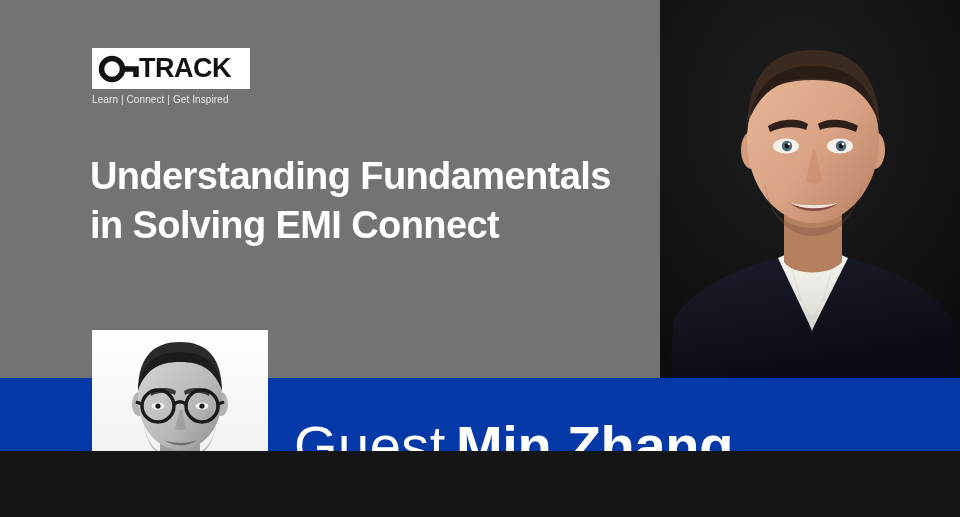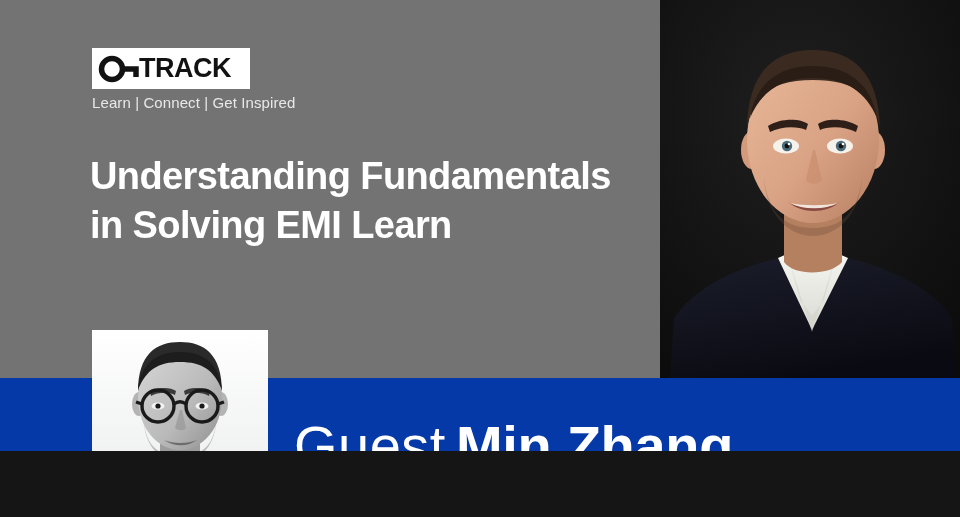--- a/index.html
+++ b/index.html
@@ -54,21 +54,21 @@
     font-size:27px;
     font-weight:bold;
     color:#121212;
     letter-spacing:-0.5px;
     line-height:1;
     margin-left:-1px;
     font-family:"Liberation Sans", sans-serif;
   }
   .logo-tagline {
     margin-top:5px;
-    font-size:15px;
+    font-size:10px;
     color:#e8e8e8;
     letter-spacing:0.1px;
     white-space:nowrap;
     font-family:"Liberation Sans", sans-serif;
   }
 
   
   .title {
     position:absolute;
     left:90px; top:152px;
@@ -206,21 +206,21 @@
           <path d="M24 14 H38 V22" fill="none" stroke="#121212" stroke-width="5.5" stroke-linecap="butt" stroke-linejoin="miter"></path>
         </svg>
       </span>
       <span class="logo-word">TRACK</span>
     </div>
     <div class="logo-tagline">Learn | Connect | Get Inspired</div>
   </div>
 
   <h1 class="title">
     <span class="title-line">Understanding Fundamentals</span>
-    <span class="title-line">in Solving EMI Learn</span>
+    <span class="title-line">in Solving EMI Connect</span>
   </h1>
 
   <div class="blue-bar"></div>
 
   <div class="guest-photo">
     <svg width="176" height="168" viewBox="0 0 176 168" xmlns="http://www.w3.org/2000/svg">
       <defs>
         <linearGradient id="gbg" x1="0" y1="0" x2="0" y2="1">
           <stop offset="0%" stop-color="#ffffff"></stop>
           <stop offset="100%" stop-color="#eceded"></stop>

